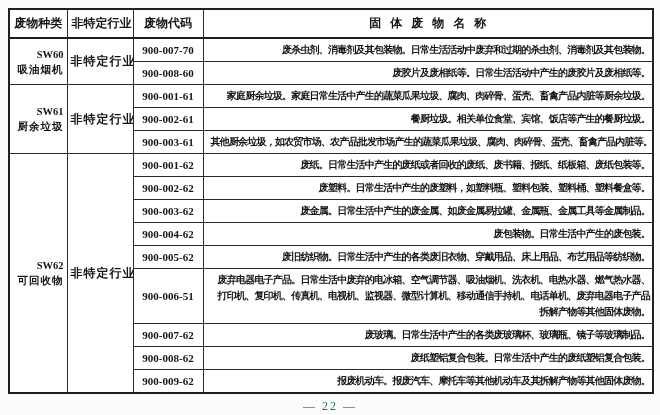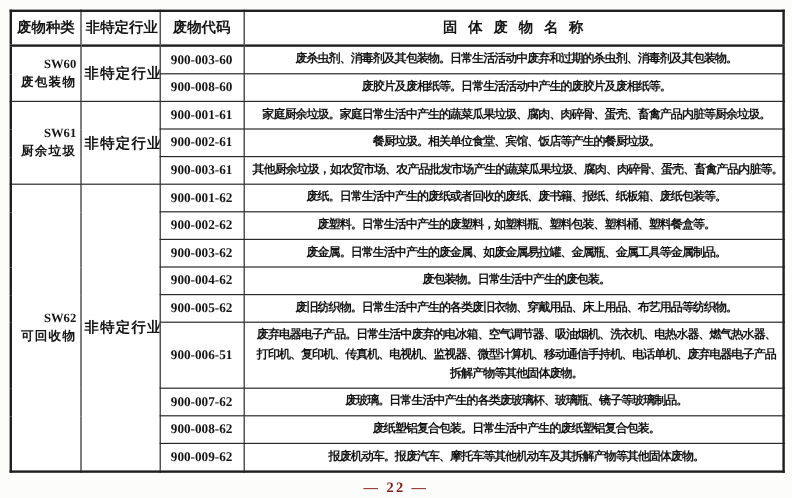--- a/index.html
+++ b/index.html
@@ -69,37 +69,37 @@
   }
   td.code {
     text-align: center;
     vertical-align: middle;
     font-size: 11px;
     letter-spacing: 0;
     white-space: nowrap;
     padding: 3px 1px;
   }
   td.name {
-    text-align: center;
+    text-align: right;
     vertical-align: middle;
     line-height: 16px;
     letter-spacing: -0.8px;
     white-space: nowrap;
     padding: 3px 2px 3px 7px;
   }
   td.name.multiline {
     white-space: normal;
   }
   .footer {
     margin-top: 5px;
     text-align: center;
     font-size: 12px;
-    font-weight: 700;
+    font-weight: 400;
     letter-spacing: 2px;
-    color: #7f1d1d;
+    color: #0f766e;
   }
 </style>
 </head>
 <body>
 
 <div class="page">
   <table class="waste-table">
     <colgroup>
       <col class="c-cat">
         <col class="c-ind">
@@ -112,24 +112,24 @@
         <th>非特定行业</th>
         <th>废物代码</th>
         <th class="spread">固体废物名称</th>
       </tr>
     </thead>
     <tbody>
 
       <tr>
         <td class="cat" rowspan="2">
           <span class="cat-code">SW60</span>
-          <span class="cat-label">废包装物</span>
+          <span class="cat-label">吸油烟机</span>
         </td>
         <td class="ind" rowspan="2">非特定行业</td>
-        <td class="code">900-003-60</td>
+        <td class="code">900-007-70</td>
         <td class="name">废杀虫剂、消毒剂及其包装物。日常生活活动中废弃和过期的杀虫剂、消毒剂及其包装物。</td>
       </tr>
       <tr>
         <td class="code">900-008-60</td>
         <td class="name">废胶片及废相纸等。日常生活活动中产生的废胶片及废相纸等。</td>
       </tr>
 
       <tr>
         <td class="cat" rowspan="3">
           <span class="cat-code">SW61</span>

